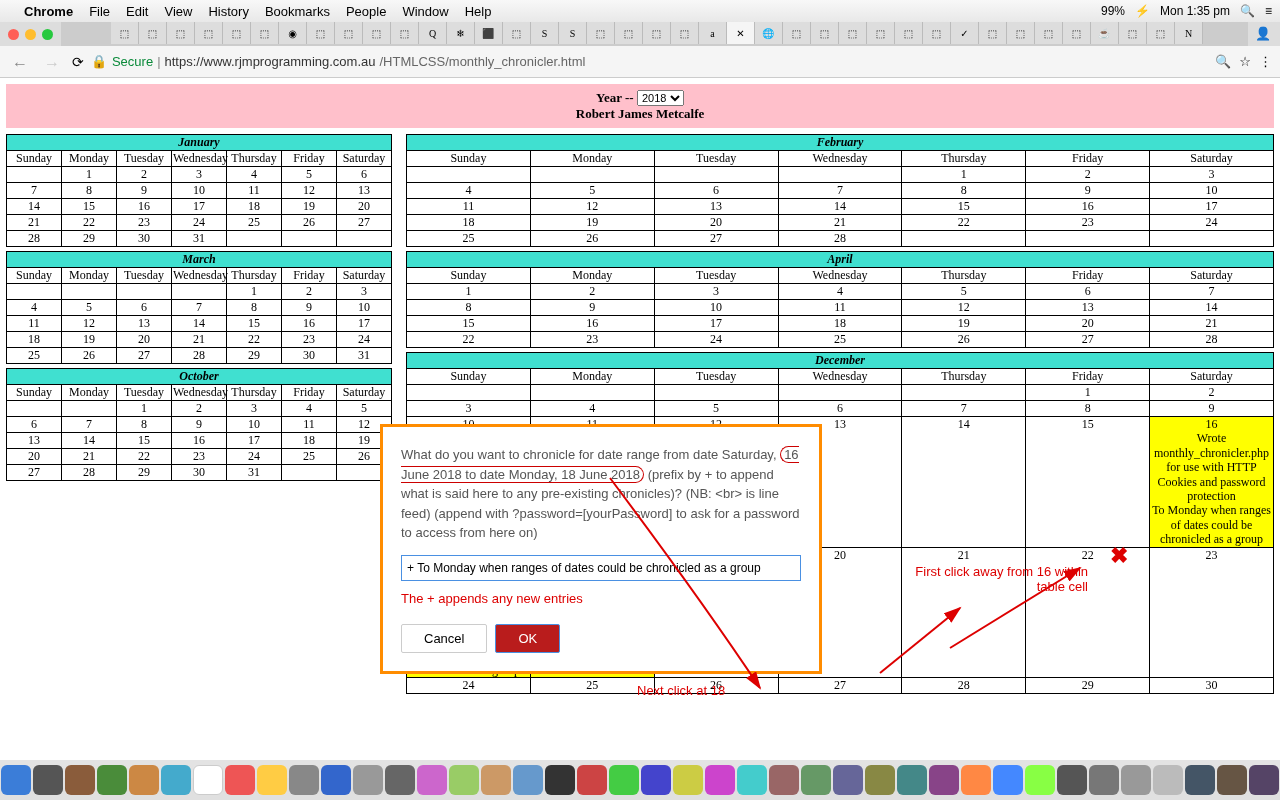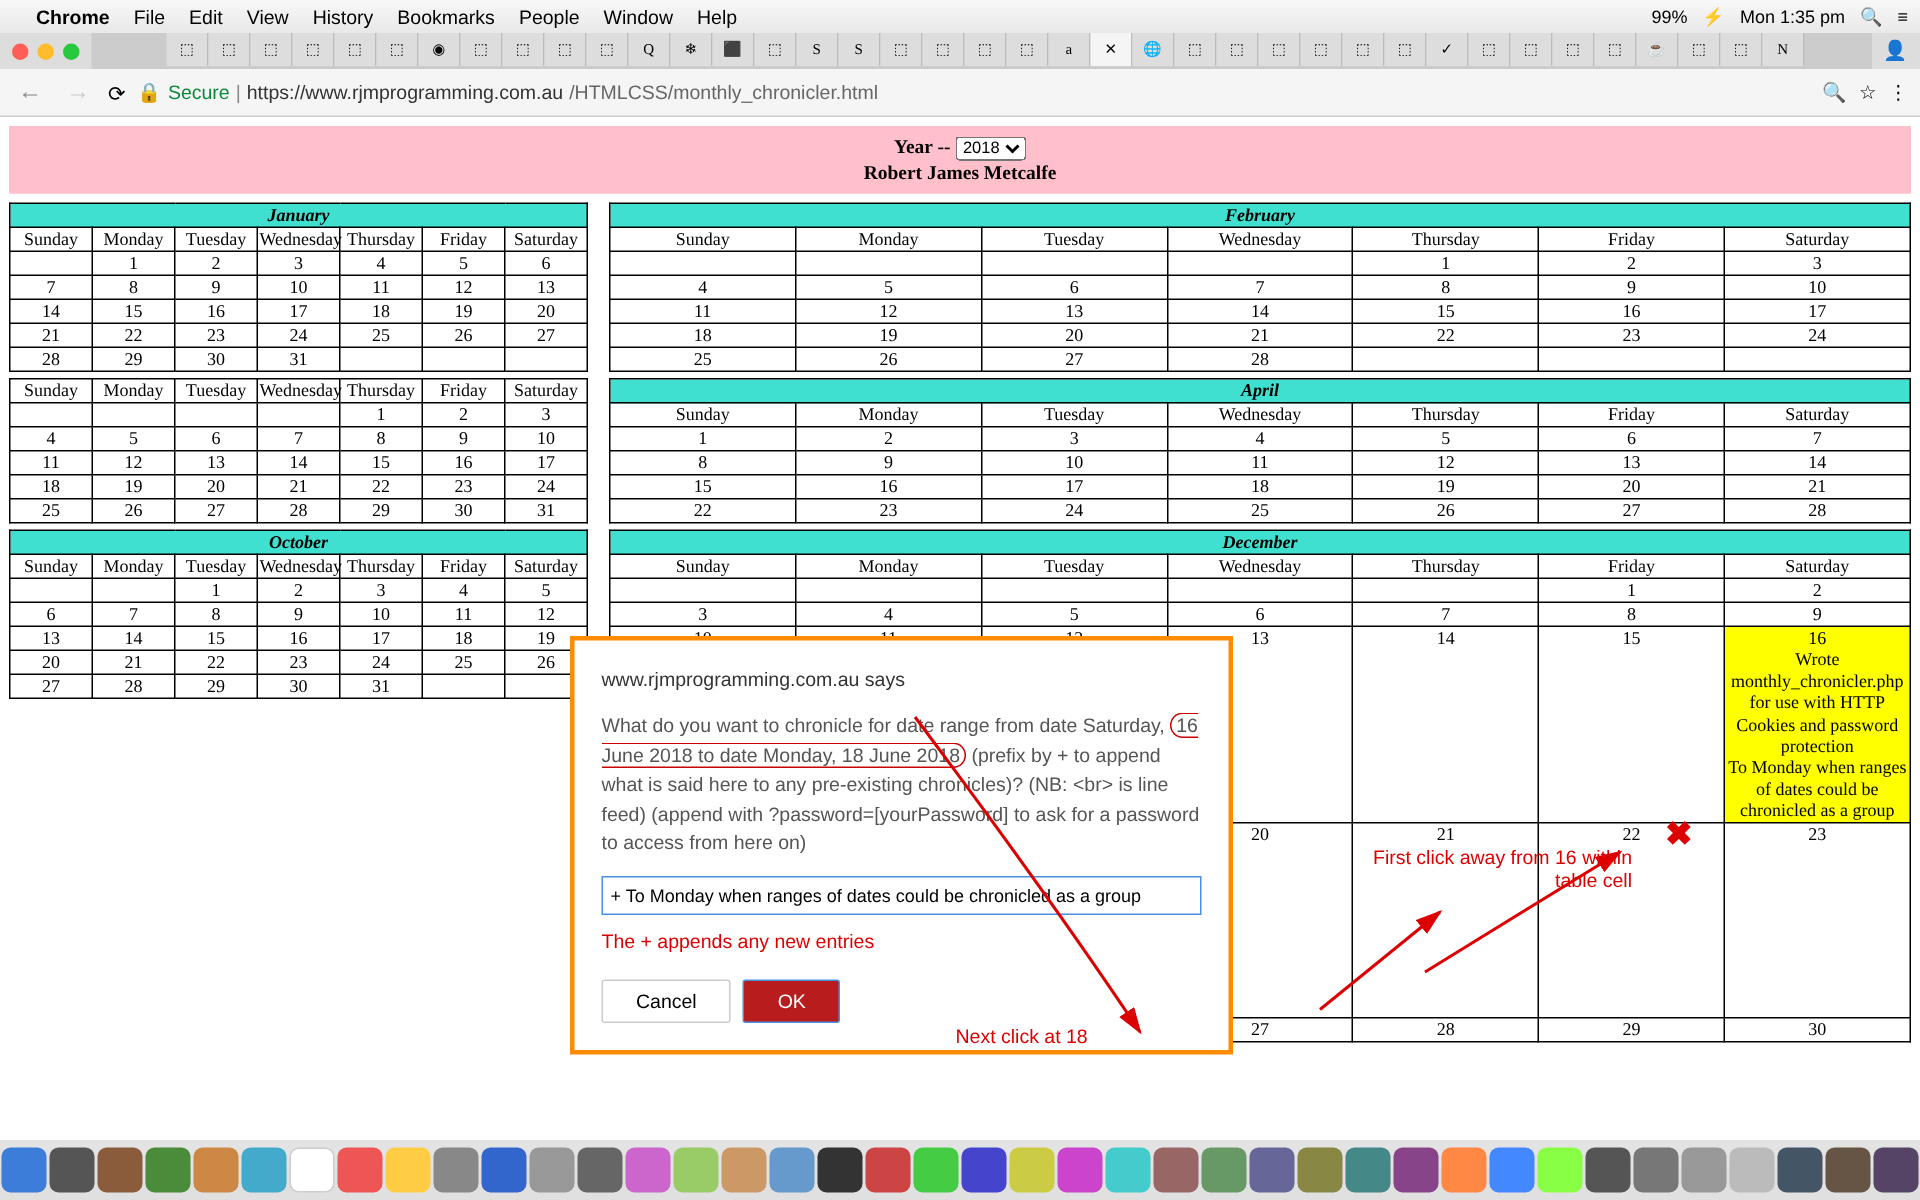--- a/index.html
+++ b/index.html
@@ -229,20 +229,23 @@
               <td>31</td>
               <td></td>
               <td></td>
               <td></td>
             </tr>
           </tbody>
         </table>
         <table class="month">
           <tbody>
             <tr>
+              <th class="title" colspan="7">March</th>
+            </tr>
+            <tr>
               <th>Sunday</th>
               <th>Monday</th>
               <th>Tuesday</th>
               <th>Wednesday</th>
               <th>Thursday</th>
               <th>Friday</th>
               <th>Saturday</th>
             </tr>
             <tr>
               <td></td>
@@ -526,21 +529,20 @@
               <td>29</td>
               <td>30</td>
             </tr>
           </tbody>
         </table>
       </div>
   </div>
 
 
   <div class="dialog">
-    <div class="dtitle">www.rjmprogramming.com.au says</div>
     <div class="dbody">
       <span>What do you want to chronicle for date range from date Saturday, </span><span class="circled">16 June 2018 to date Monday, 18 June 2018</span><span> (prefix by + to append what is said here to any pre-existing chronicles)?  (NB: &lt;br&gt; is line feed) (append with ?password=[yourPassword] to ask for a password to access from here on)</span>
     </div>
     <input type="text" value="+ To Monday when ranges of dates could be chronicled as a group" style="">
     <div class="annot">The + appends any new entries</div>
     <div class="btns">
       <button>Cancel</button>
       <button class="ok">OK</button>
     </div>
   </div>

